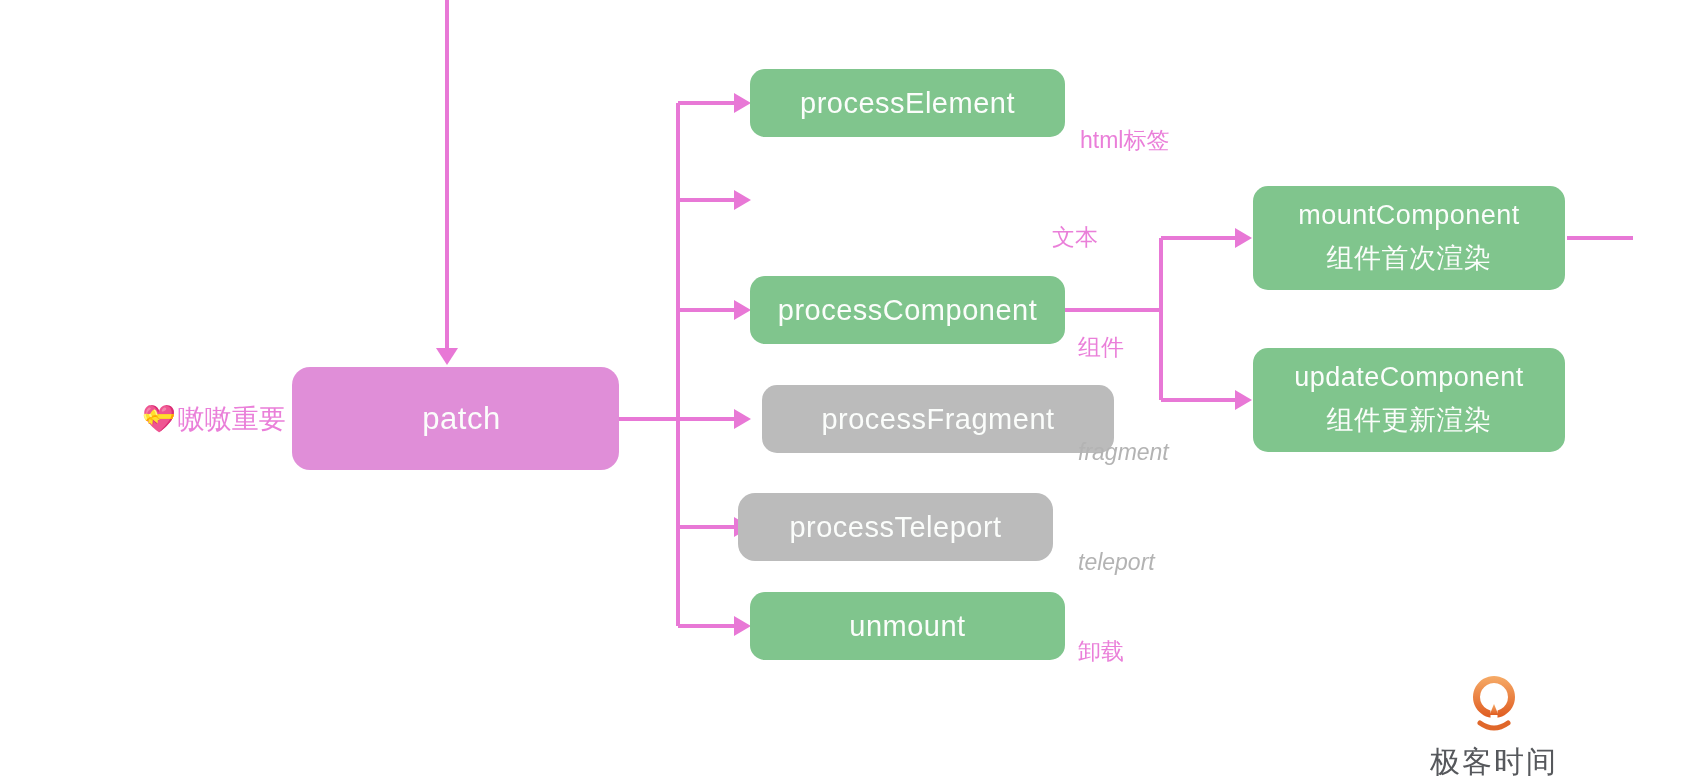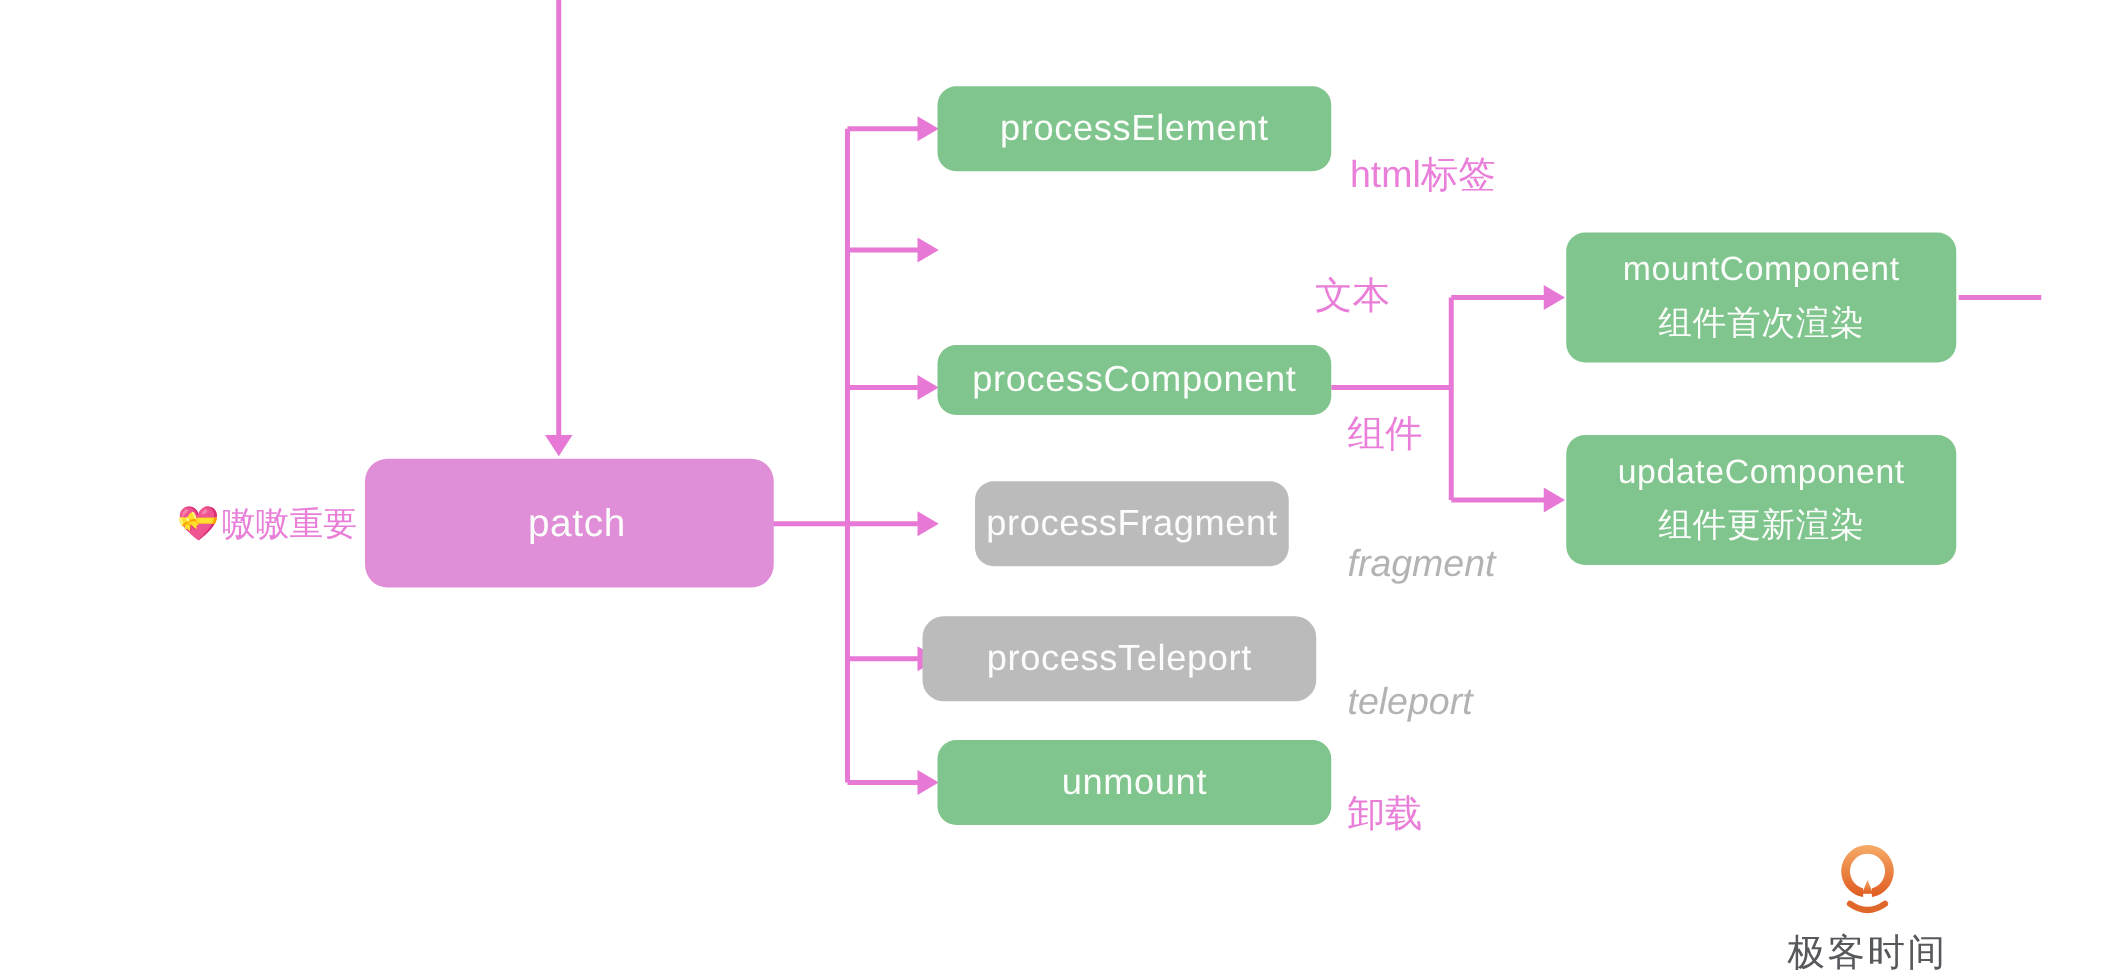--- a/index.html
+++ b/index.html
@@ -19,21 +19,21 @@
   .connectors{position:absolute;left:0;top:0;width:1699px;height:778px;}
   .node{
     position:absolute;display:flex;flex-direction:column;align-items:center;justify-content:center;
     color:#fbfdfb;border-radius:15px;font-size:29px;letter-spacing:0.5px;text-align:center;
   }
   .node.green{background:var(--green);}
   .node.gray{background:var(--gray);}
   .node.pink{background:var(--fill-pink);border-radius:18px;font-size:31px;padding-left:12px;}
   .node .subtitle{margin-top:9px;}
   .tag{
-    position:absolute;font-size:30px;transform:translateY(-50%);white-space:nowrap;
+    position:absolute;font-size:23px;transform:translateY(-50%);white-space:nowrap;
   }
   .tag.pink-text{color:var(--label-pink);}
   .tag.gray-text{color:var(--label-gray);font-style:italic;}
   .note{
     position:absolute;font-size:27px;color:var(--label-pink);transform:translateY(-50%);
     white-space:nowrap;display:flex;align-items:center;gap:2px;
   }
   .watermark{
     position:absolute;display:flex;align-items:center;gap:10px;
   }
@@ -90,26 +90,26 @@
     <span>patch</span>
   </div>
 
   <div class="node green" style="left:750px;top:69px;width:315px;height:68px;">
     <span>processElement</span>
   </div>
   <div class="tag pink-text" style="left:1080px;top:140px;">html标签</div>
 
   <div class="tag pink-text" style="left:1052px;top:237px;">文本</div>
 
-  <div class="node green" style="left:750px;top:276px;width:315px;height:56px;">
+  <div class="node green" style="left:750px;top:276px;width:315px;height:68px;">
     <span>processComponent</span>
   </div>
   <div class="tag pink-text" style="left:1078px;top:347px;">组件</div>
 
-  <div class="node gray" style="left:780px;top:385px;width:251px;height:68px;">
+  <div class="node gray" style="left:762px;top:385px;width:352px;height:68px;">
     <span>processFragment</span>
   </div>
   <div class="tag gray-text" style="left:1078px;top:452px;">fragment</div>
 
   <div class="node gray" style="left:738px;top:493px;width:315px;height:68px;border-radius:17px;">
     <span>processTeleport</span>
   </div>
   <div class="tag gray-text" style="left:1078px;top:562px;">teleport</div>
 
   <div class="node green" style="left:750px;top:592px;width:315px;height:68px;">

